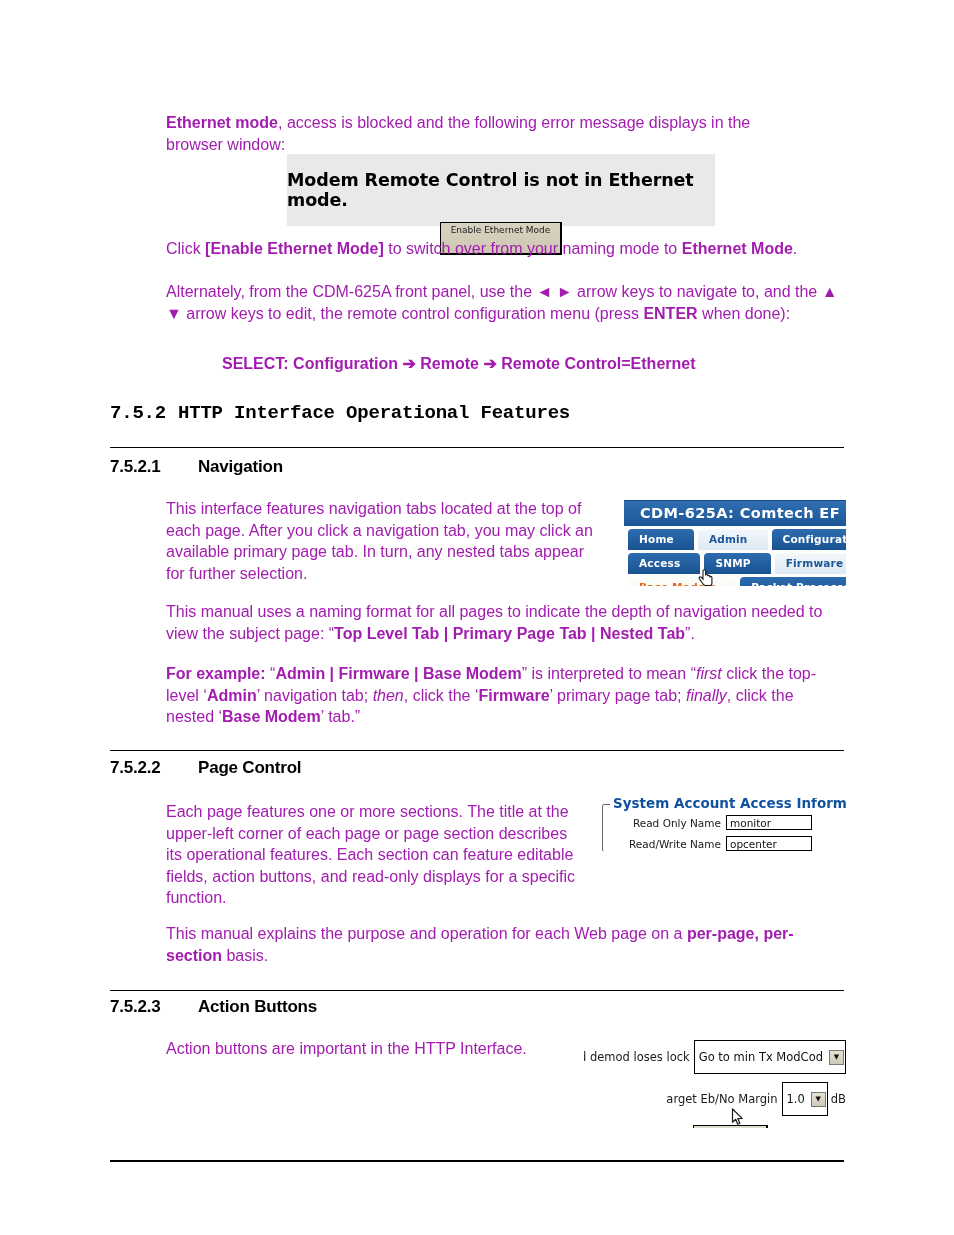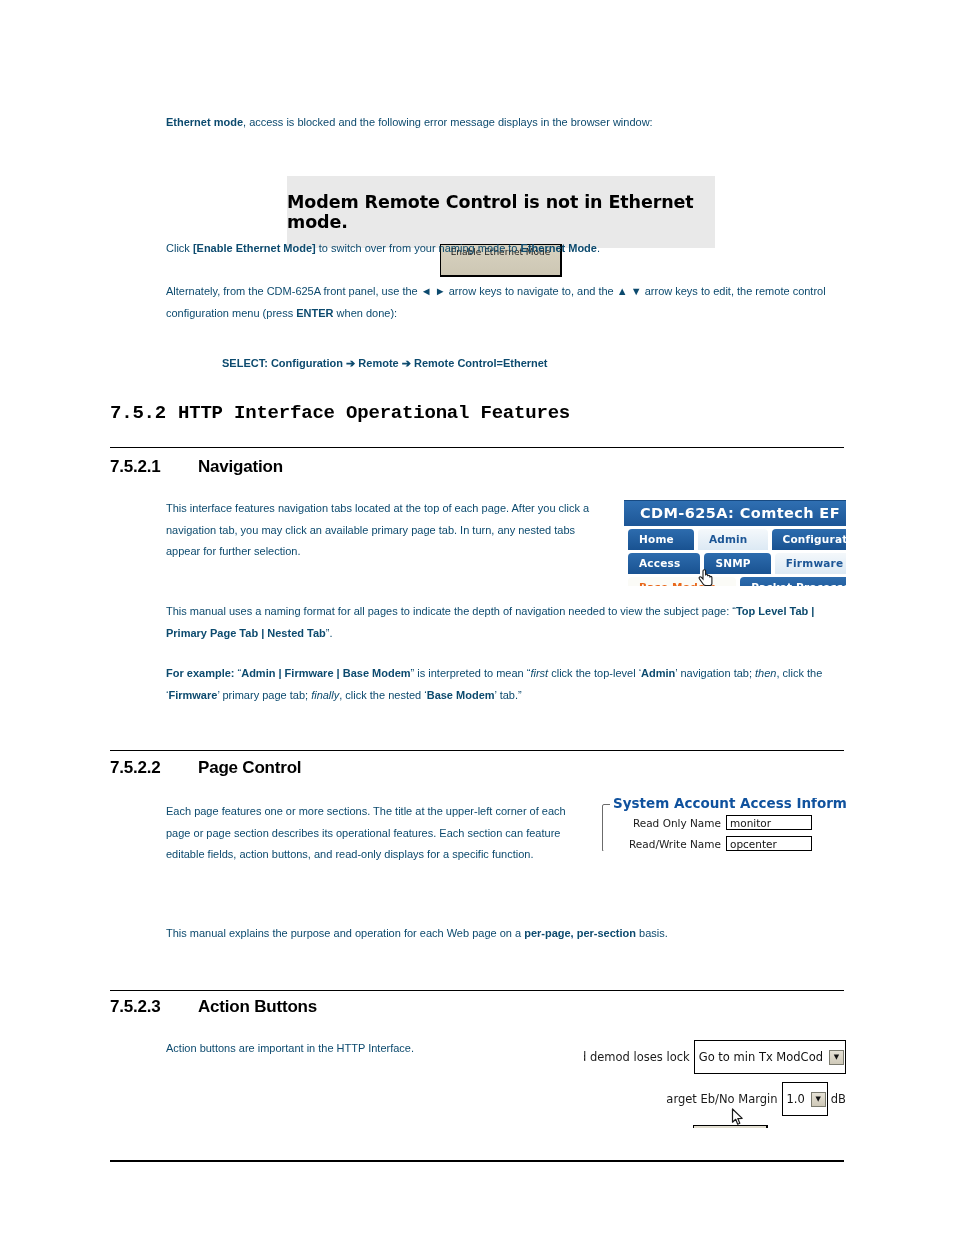--- a/index.html
+++ b/index.html
@@ -18,23 +18,23 @@
   .page {
     position: relative;
     width: 954px;
     height: 1235px;
     box-sizing: border-box;
   }
 
   
   .body-text {
     position: absolute;
-    font-size: 11px;
+    font-size: 16px;
     line-height: 21.5px;
-    color: #0c4a6e;
+    color: #a21caf;
     font-family: "Liberation Sans", sans-serif;
   }
   .body-text b { font-weight: bold; }
   .body-text i { font-style: italic; }
 
   
   .h2 {
     position: absolute;
     font-size: 19px;
     font-weight: bold;
@@ -273,21 +273,21 @@
 </style>
 </head>
 <body>
 
 <div class="page">
 
   <div class="body-text" style="left:166px; top:112px; width:634px;">
     <b>Ethernet mode</b><span>, access is blocked and the following error message displays in the browser window:</span>
   </div>
 
-  <div class="errbox" style="left:287px; top:176px; width:428px; height:72px;">
+  <div class="errbox" style="left:287px; top:154px; width:428px; height:72px;">
     <div class="msg">Modem Remote Control is not in Ethernet mode.</div>
     <button class="win-btn">Enable Ethernet Mode</button>
   </div>
 
   <div class="body-text" style="left:166px; top:238px; width:670px;">
     <span>Click </span><b>[Enable Ethernet Mode]</b><span> to switch over from your naming mode to </span><b>Ethernet Mode</b><span>.</span>
   </div>
 
   <div class="body-text" style="left:166px; top:281px; width:672px;">
     <span>Alternately, from the CDM-625A front panel, use the ◄ ► arrow keys to navigate to, and the ▲ ▼ arrow keys to edit, the remote control configuration menu (press </span><b>ENTER</b><span> when done):</span>

